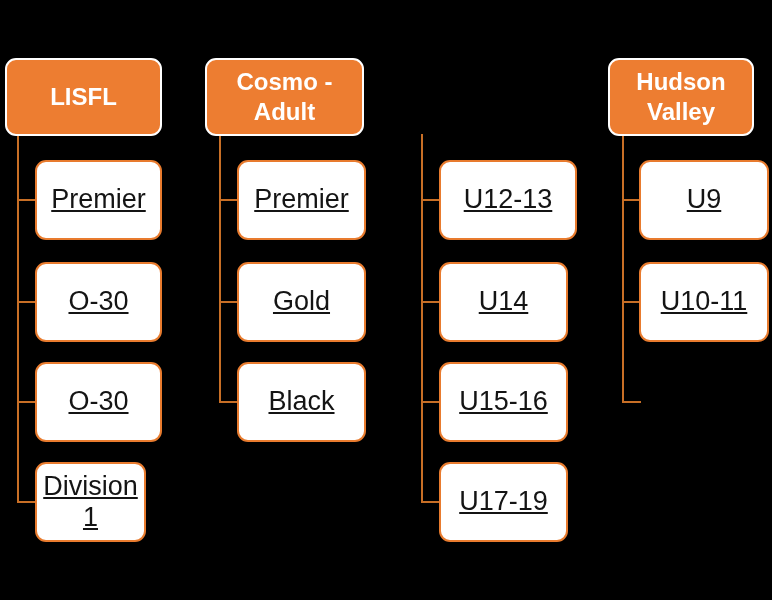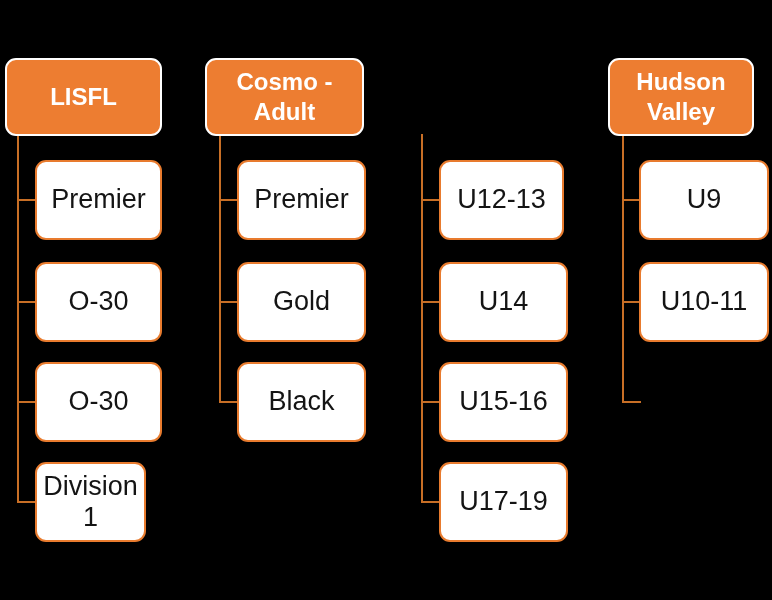--- a/index.html
+++ b/index.html
@@ -34,20 +34,21 @@
     padding: 0 8px;
   }
   .node.child {
     background: var(--child-fill, #FFFFFF);
     border: 2.5px solid var(--child-border, #ED7D31);
     color: var(--child-text-color, #111111);
     font-size: 27px;
     font-weight: 400;
     line-height: 1.15;
     padding: 0 11px;
+    text-decoration: underline;
   }
   .connector {
     position: absolute;
     background: var(--connector-color, #C86F26);
   }
   .connector.v { width: 2px; }
   .connector.h { height: 2px; }
 </style>
 </head>
 <body>
@@ -90,21 +91,21 @@
   </div>
   <div class="node child" style="left:237px; top:362px; width:129px; height:80px">
     <span>Black</span>
   </div>
 
   <div class="connector v" style="left:421px; top:134px; height:368px"></div>
   <div class="connector h" style="left:421px; top:199px; width:20px"></div>
   <div class="connector h" style="left:421px; top:301px; width:20px"></div>
   <div class="connector h" style="left:421px; top:401px; width:20px"></div>
   <div class="connector h" style="left:421px; top:501px; width:20px"></div>
-  <div class="node child" style="left:439px; top:160px; width:125px; height:80px">
+  <div class="node child" style="left:439px; top:160px; width:138px; height:80px">
     <span>U12-13</span>
   </div>
   <div class="node child" style="left:439px; top:262px; width:129px; height:80px">
     <span>U14</span>
   </div>
   <div class="node child" style="left:439px; top:362px; width:129px; height:80px">
     <span>U15-16</span>
   </div>
   <div class="node child" style="left:439px; top:462px; width:129px; height:80px">
     <span>U17-19</span>

